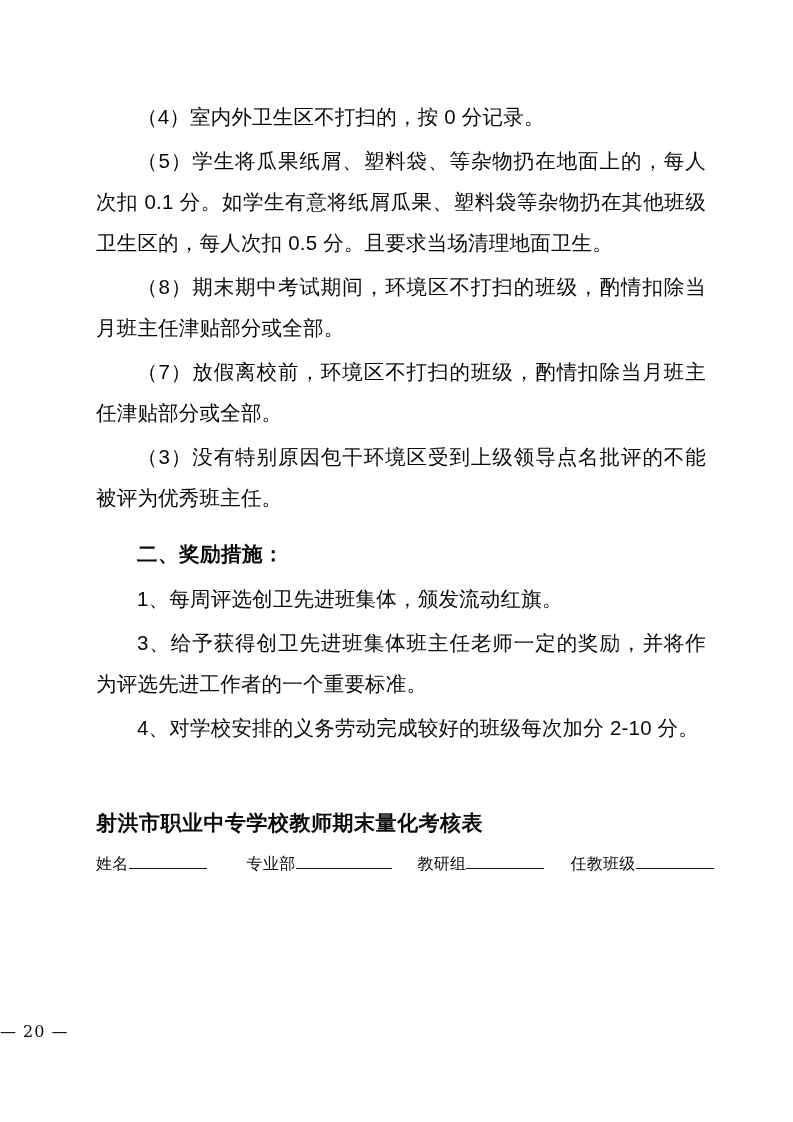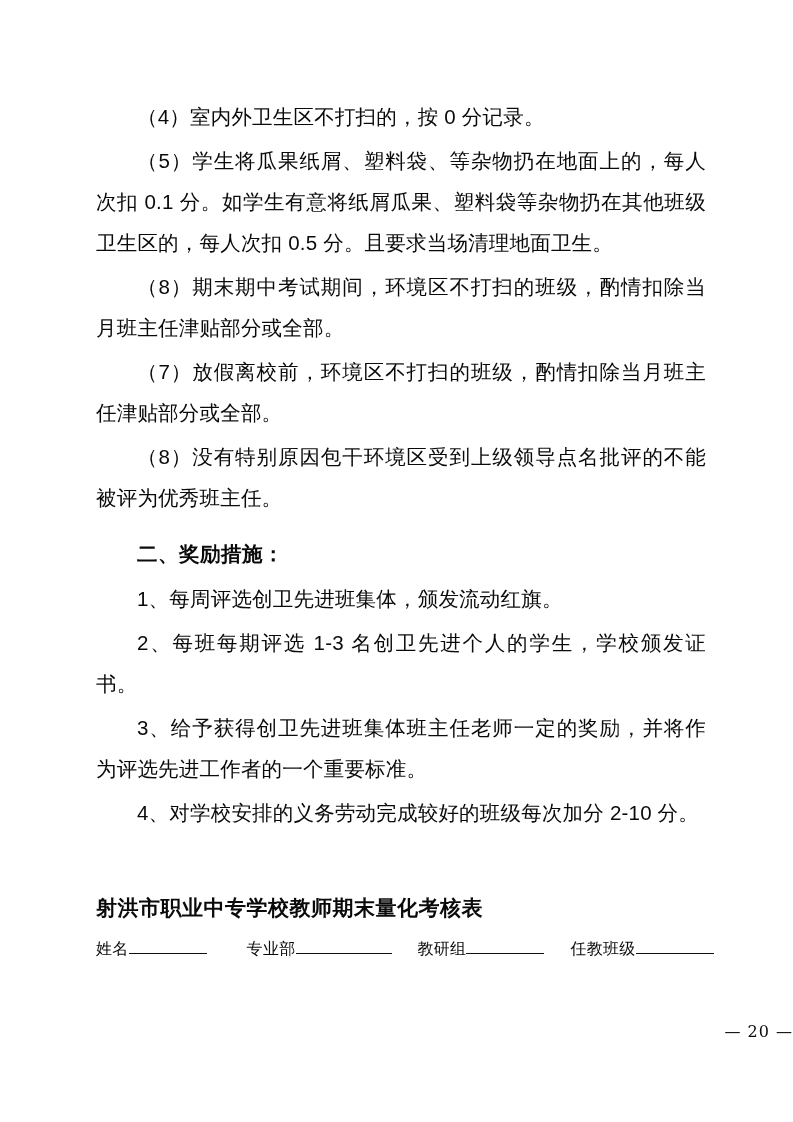--- a/index.html
+++ b/index.html
@@ -68,43 +68,42 @@
     height: 15px;
     vertical-align: baseline;
   }
   .gap-md { display: inline-block; width: 26px; }
   .gap-lg { display: inline-block; width: 40px; }
   .footer {
     position: absolute;
     left: 0;
     right: 0;
     top: 1022px;
-    text-align: right;
+    text-align: left;
     font-family: "DejaVu Serif", serif;
     font-size: 16px;
     letter-spacing: 1px;
   }
 </style>
 </head>
 <body>
 
 <div class="page">
 
   <div class="body-area">
 
     <p class="para indent">（4）室内外卫生区不打扫的，按 0 分记录。</p>
     <p class="para indent">（5）学生将瓜果纸屑、塑料袋、等杂物扔在地面上的，每人次扣 0.1 分。如学生有意将纸屑瓜果、塑料袋等杂物扔在其他班级卫生区的，每人次扣 0.5 分。且要求当场清理地面卫生。</p>
     <p class="para indent">（8）期末期中考试期间，环境区不打扫的班级，酌情扣除当月班主任津贴部分或全部。</p>
     <p class="para indent">（7）放假离校前，环境区不打扫的班级，酌情扣除当月班主任津贴部分或全部。</p>
-    <p class="para indent">（8）没有特别原因包干环境区受到上级领导点名批评的不能被评为优秀班主任。</p>
+    <p class="para indent">（3）没有特别原因包干环境区受到上级领导点名批评的不能被评为优秀班主任。</p>
 
     <p class="heading">二、奖励措施：</p>
 
     <p class="para indent">1、每周评选创卫先进班集体，颁发流动红旗。</p>
-    <p class="para indent">2、每班每期评选 1-3 名创卫先进个人的学生，学校颁发证书。</p>
     <p class="para indent">3、给予获得创卫先进班集体班主任老师一定的奖励，并将作为评选先进工作者的一个重要标准。</p>
     <p class="para indent">4、对学校安排的义务劳动完成较好的班级每次加分 2-10 分。</p>
 
     <div class="spacer-block"></div>
 
     <div class="form-title">射洪市职业中专学校教师期末量化考核表</div>
 
     <div class="form-row">
       <span>姓名</span><span class="fl" style="width:78px"></span><span class="gap-lg"></span><span>专业部</span><span class="fl" style="width:96px"></span><span class="gap-md"></span><span>教研组</span><span class="fl" style="width:78px"></span><span class="gap-md"></span><span>任教班级</span><span class="fl" style="width:78px"></span>
     </div>

